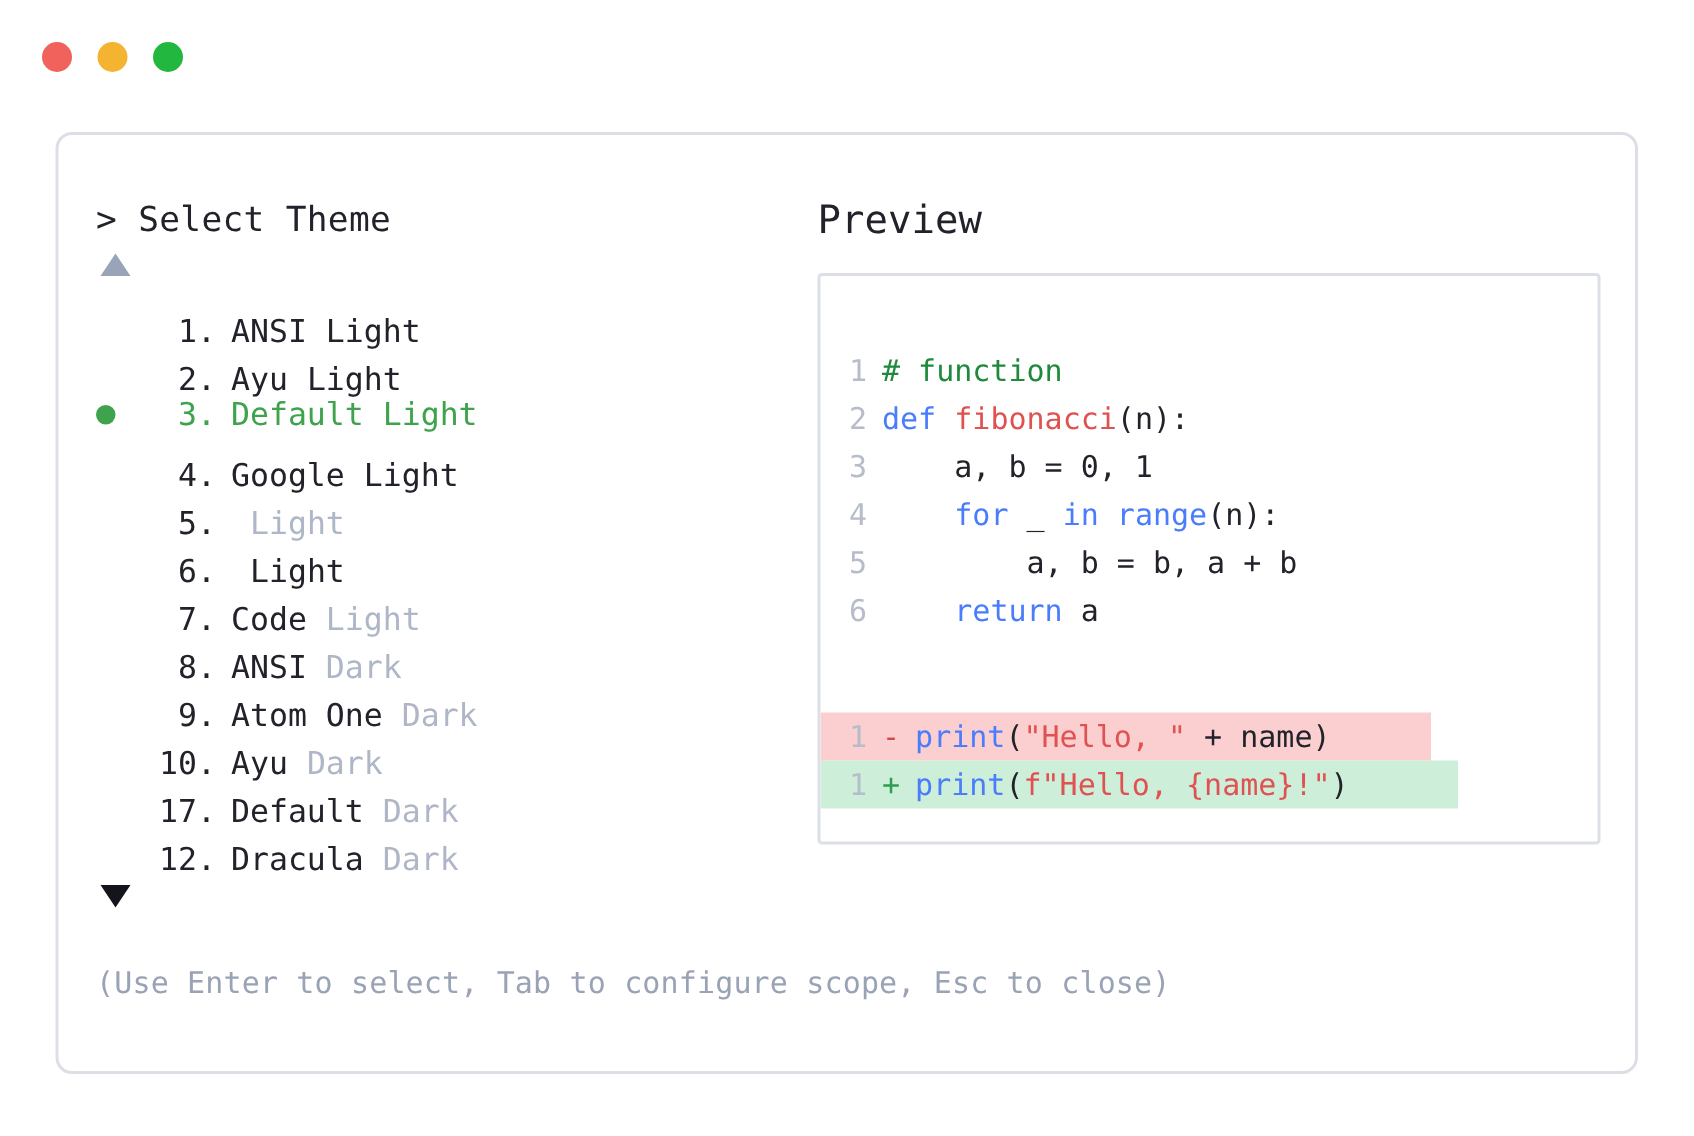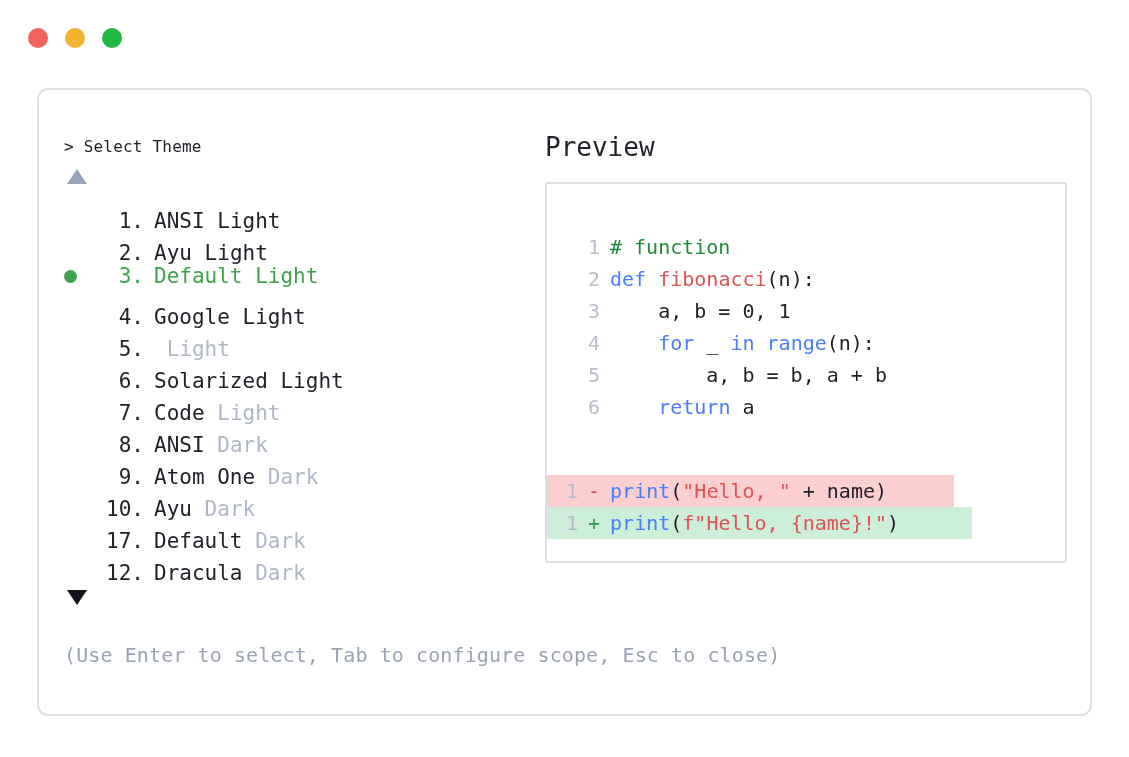--- a/index.html
+++ b/index.html
@@ -46,21 +46,21 @@
     background:#fff;
   }
 
   .columns{position:absolute;left:0;top:0;width:100%;height:100%;}
 
   
   .left{
     position:absolute;left:25px;top:44px;width:460px;
   }
   .prompt{
-    font-size:16px;line-height:26px;color:var(--ink);
+    font-size:23px;line-height:26px;color:var(--ink);
     letter-spacing:0.2px;white-space:pre;
   }
   .prompt .chev{color:var(--ink);}
   .scroll-up{
     margin-top:9px;margin-left:3px;
     width:0;height:0;
     border-left:10px solid transparent;
     border-right:10px solid transparent;
     border-bottom:15px solid #9aa4b8;
   }
@@ -117,21 +117,20 @@
     border:2px solid var(--card-border);
     border-radius:3px;
     background:#fff;
     position:relative;
     overflow:hidden;
   }
   .code{
     position:absolute;left:17px;top:47px;right:0;
     font-size:20px;line-height:32px;
     white-space:pre;
-    margin-left:22px;
   }
   .cl{display:block;height:32px;}
   .ln{color:var(--linenum);display:inline-block;width:14px;text-align:right;}
   .sp{display:inline-block;width:10px;}
   .tok-comment{color:var(--comment);}
   .tok-kw{color:var(--blue);}
   .tok-fn{color:var(--red);}
   .tok-fn2{color:var(--blue);}
   .tok-str{color:var(--red);}
   .tok-plain{color:var(--ink);}
@@ -161,21 +160,21 @@
         <div class="prompt"><span class="chev">&gt;</span> <span>Select Theme</span></div>
 
         <div class="scroll-up"></div>
 
         <div class="list" id="theme-list">
             <div class="row"><span class="bullet-cell"></span><span class="num">1.</span><span class="sp"></span><span class="name">ANSI</span><span> </span><span class="variant">Light</span></div>
             <div class="row"><span class="bullet-cell"></span><span class="num">2.</span><span class="sp"></span><span class="name">Ayu</span><span> </span><span class="variant">Light</span></div>
             <div class="row selected"><span class="bullet-cell"><span class="bullet"></span></span><span class="num">3.</span><span class="sp"></span><span class="name">Default</span><span> </span><span class="variant">Light</span></div>
             <div class="row"><span class="bullet-cell"></span><span class="num">4.</span><span class="sp"></span><span class="name">Google</span><span> </span><span class="variant">Light</span></div>
             <div class="row"><span class="bullet-cell"></span><span class="num">5.</span><span class="sp"></span><span> </span><span class="variant dim">Light</span></div>
-            <div class="row"><span class="bullet-cell"></span><span class="num">6.</span><span class="sp"></span><span class="name">Solarized</span><span> </span><span class="variant">Light</span></div>
+            <div class="row"><span class="bullet-cell"></span><span class="num">6.</span><span class="sp"></span><span> </span><span class="variant">Light</span></div>
             <div class="row"><span class="bullet-cell"></span><span class="num">7.</span><span class="sp"></span><span class="name">Code</span><span> </span><span class="variant dim">Light</span></div>
             <div class="row"><span class="bullet-cell"></span><span class="num">8.</span><span class="sp"></span><span class="name">ANSI</span><span> </span><span class="variant dim">Dark</span></div>
             <div class="row"><span class="bullet-cell"></span><span class="num">9.</span><span class="sp"></span><span class="name">Atom One</span><span> </span><span class="variant dim">Dark</span></div>
             <div class="row"><span class="bullet-cell"></span><span class="num">10.</span><span class="sp"></span><span class="name">Ayu</span><span> </span><span class="variant dim">Dark</span></div>
             <div class="row"><span class="bullet-cell"></span><span class="num">17.</span><span class="sp"></span><span class="name">Default</span><span> </span><span class="variant dim">Dark</span></div>
             <div class="row"><span class="bullet-cell"></span><span class="num">12.</span><span class="sp"></span><span class="name">Dracula</span><span> </span><span class="variant dim">Dark</span></div>
           </div>
 
         <div class="scroll-down"></div>
       </div>

